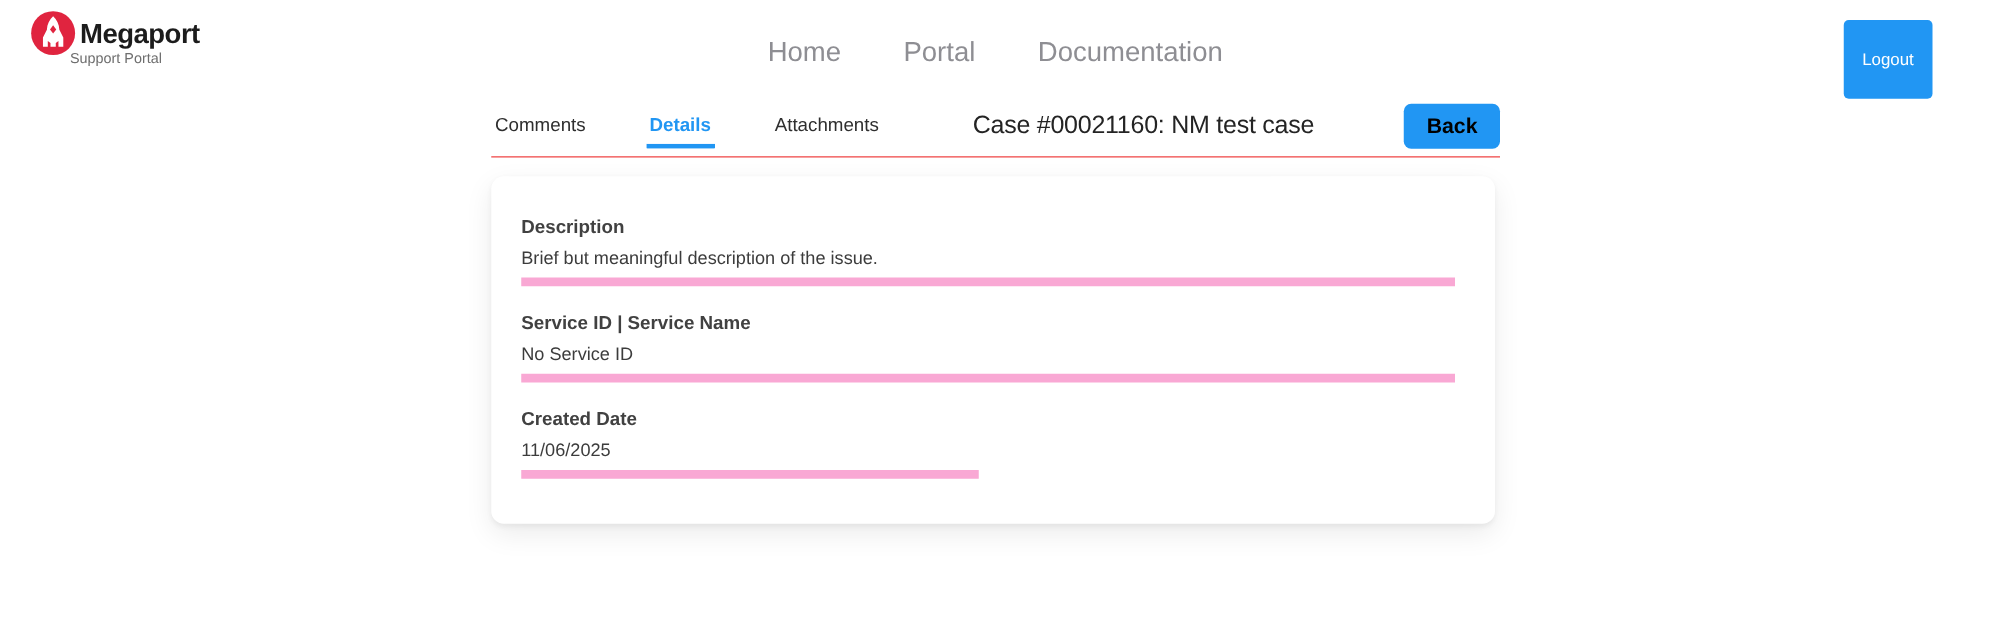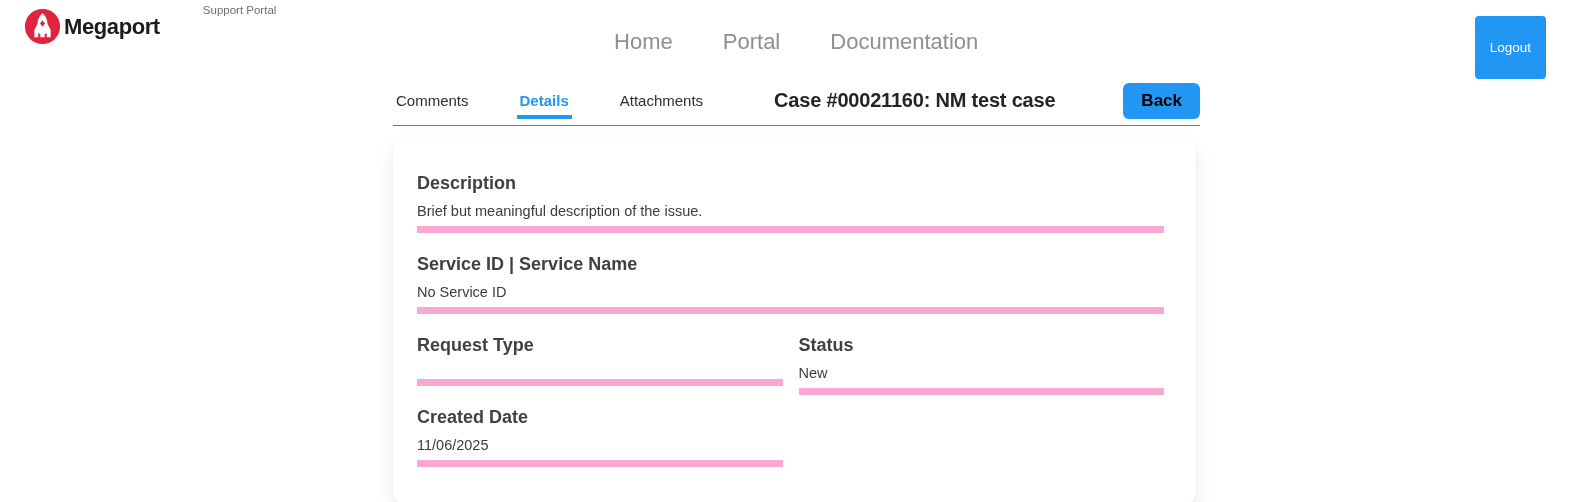--- a/index.html
+++ b/index.html
@@ -11,21 +11,21 @@
   body{
     width:1596px;height:502px;overflow:hidden;background:#ffffff;
     font-family:"Liberation Sans", sans-serif;color:#3c3c3c;
   }
 
   
   .header{
     position:relative;height:60px;display:flex;align-items:flex-start;
     padding:8px 50px 0 24px;
   }
-  .brand{display:flex;flex-direction:row;cursor:pointer;gap:11px;}
+  .brand{display:flex;flex-direction:column;cursor:pointer;}
   .brand-top{display:flex;align-items:center;gap:3px;}
   .logo-icon{width:37px;height:37px;display:block;}
   .brand-name{
     font-size:22px;font-weight:700;color:#1c1c1c;letter-spacing:-0.4px;
   }
   .brand-sub{
     font-size:11.5px;color:#6e6e6e;margin-top:-4px;padding-left:32px;
   }
   .main-nav{
     position:absolute;left:50%;top:16px;transform:translateX(-50.5%);
@@ -50,38 +50,38 @@
     display:flex;align-items:center;padding:0 3px;cursor:pointer;
     border-top:4px solid transparent;border-bottom:4px solid transparent;
     font-size:15px;font-weight:500;color:#2e2e2e;white-space:nowrap;
   }
   .tab.active{
     color:var(--accent-blue);font-weight:700;
     border-bottom:4px solid var(--accent-blue);border-radius:0 0 1px 1px;
   }
   .title-wrap{flex:1;display:flex;align-items:center;justify-content:center;}
   .page-title{
-    font-size:20px;font-weight:700;color:#242424;letter-spacing:-0.2px;white-space:nowrap;
+    font-size:20px;font-weight:400;color:#242424;letter-spacing:-0.2px;white-space:nowrap;
   }
   .back-btn{
     align-self:center;background:var(--accent-blue);color:#000000;border:none;
     border-radius:6px;font-size:17px;font-weight:700;padding:8px 18px;
     font-family:inherit;cursor:pointer;
   }
 
   
   .card{
     margin-top:15px;width:803px;background:#fff;border-radius:10px;
     box-shadow:0 2px 4px rgba(0,0,0,0.05), 0 8px 22px rgba(0,0,0,0.08);
     padding:32px 32px 36px 24px;
   }
   .field{margin-bottom:21px;}
   .field:last-child,.field-row:last-child .field{margin-bottom:0;}
   .field-label{
-    font-size:18px;font-weight:700;color:#414141;margin-bottom:9px;
+    font-size:15px;font-weight:700;color:#414141;margin-bottom:9px;
   }
   .field-value{
     font-size:14.5px;color:#3c3c3c;min-height:21px;padding-bottom:7px;
     border-bottom:7px solid #f9a8d4;
   }
   .field-row{
     display:grid;grid-template-columns:1fr 1fr;column-gap:16px;
   }
   .redacted-box{
     width:213px;height:22px;background:#e3e3e3;margin-bottom:2px;
@@ -129,30 +129,20 @@
     <div class="field">
       <div class="field-label">Description</div>
       <div class="field-value">Brief but meaningful description of the issue.</div>
     </div>
 
     <div class="field">
       <div class="field-label">Service ID | Service Name</div>
       <div class="field-value">No Service ID</div>
     </div>
 
-    <div class="field-row">
-      <div class="field">
-        <div class="field-label">Request Type</div>
-        <div class="field-value"></div>
-      </div>
-      <div class="field">
-        <div class="field-label">Status</div>
-        <div class="field-value">New</div>
-      </div>
-    </div>
 
     <div class="field-row">
       <div class="field">
         <div class="field-label">Created Date</div>
         <div class="field-value">11/06/2025</div>
       </div>
     </div>
 
   </div>
 </div>

